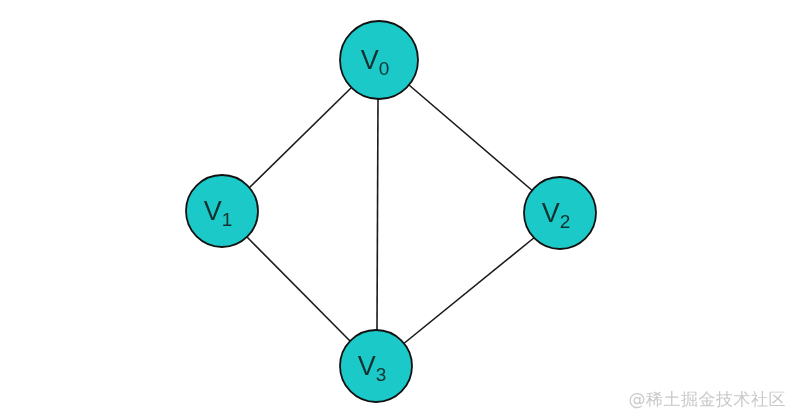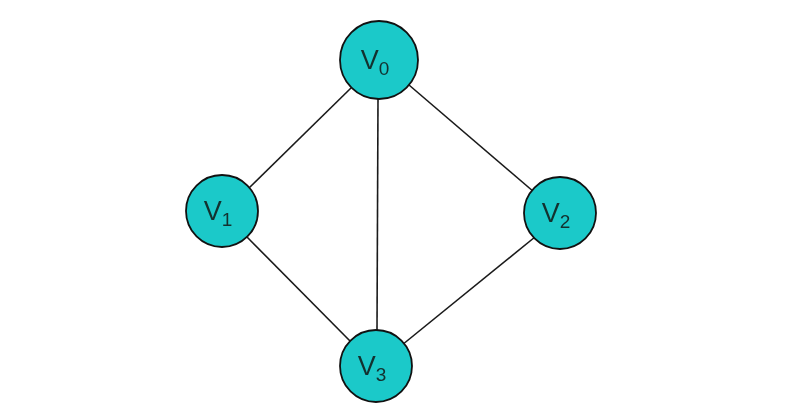--- a/index.html
+++ b/index.html
@@ -82,14 +82,15 @@
           <circle class="node-circle" cx="560" cy="213" r="36" fill="#1bc9c9" stroke="#111111"></circle>
           <text class="node-label" x="556" y="222" fill="#13312f"><tspan>V</tspan><tspan class="sub" dy="6">2</tspan></text>
         </g>
         <g>
           <circle class="node-circle" cx="376" cy="366" r="36" fill="#1bc9c9" stroke="#111111"></circle>
           <text class="node-label" x="372" y="375" fill="#13312f"><tspan>V</tspan><tspan class="sub" dy="6">3</tspan></text>
         </g>
       </g>
   </svg>
 
+  <div id="watermark">@稀土掘金技术社区</div>
 
 </div>
 
 </body></html>

